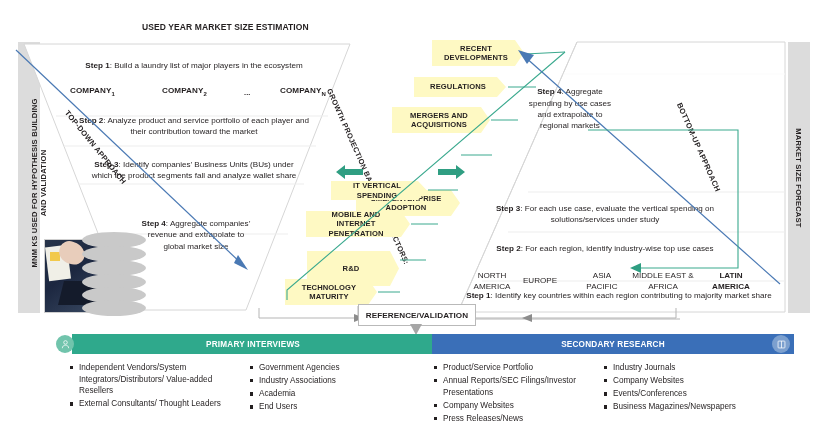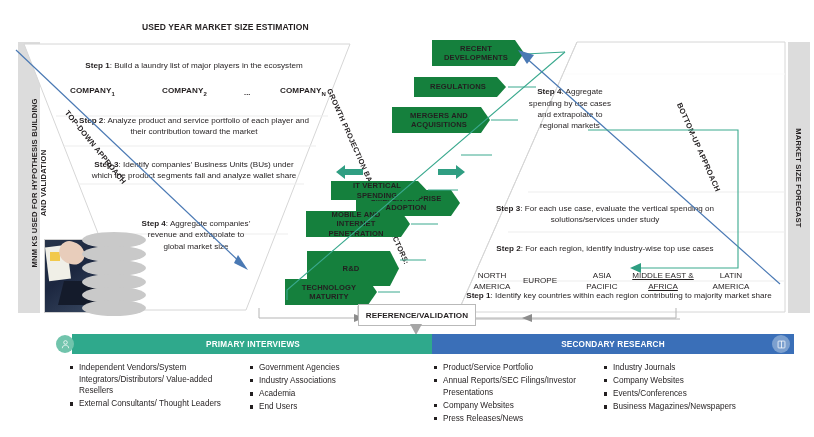--- a/index.html
+++ b/index.html
@@ -21,21 +21,21 @@
   .step{font-size:8.1px;line-height:11.4px;color:#231f20;}
   .step b{font-weight:700;}
   .company{font-size:8.1px;font-weight:700;letter-spacing:.1px;white-space:nowrap;}
   .company sub{font-size:6px;font-weight:700;}
 
   
   .approach{font-size:7.6px;font-weight:700;letter-spacing:.3px;
             color:#231f20;white-space:nowrap;}
 
   
-  .chev{background:#15803d;color:#231f20;font-size:7.6px;font-weight:700;
+  .chev{background:#fef9c3;color:#231f20;font-size:7.6px;font-weight:700;
         line-height:9.4px;letter-spacing:.1px;text-align:center;
         display:flex;align-items:center;justify-content:center;
         padding:0 10px 0 6px;box-sizing:border-box;}
   .chev.r{clip-path:polygon(0 0,calc(100% - 9px) 0,100% 50%,calc(100% - 9px) 100%,0 100%);}
 
   .growth-label{font-size:7.4px;font-weight:700;letter-spacing:.25px;
                 white-space:nowrap;color:#231f20;}
 
   
   .refbox{border:1px solid #b9b9b9;background:#fff;font-size:8.1px;font-weight:700;
@@ -223,22 +223,22 @@
   </div>
 
   <div class="abs ctr" style="left:494px;top:236px;width:222px;height:26px;">
     <div class="step" style="text-align:center;"><b>Step 2</b><span>: For each region, identify industry-wise top use cases</span></div>
   </div>
 
   <div class="abs" style="left:462px;top:268px;width:300px;height:26px;">
     <div class="abs ctr step" style="left:0;top:0;width:60px;height:26px;font-size:8.1px;">NORTH AMERICA</div>
     <div class="abs ctr step" style="left:52px;top:6px;width:52px;height:14px;font-size:8.1px;">EUROPE</div>
     <div class="abs ctr step" style="left:117px;top:0;width:46px;height:26px;font-size:8.1px;">ASIA PACIFIC</div>
-    <div class="abs ctr step" style="left:165px;top:0;width:72px;height:26px;font-size:8.1px;text-decoration:underline;">MIDDLE EAST &amp; AFRICA</div>
-    <div class="abs ctr step" style="left:242px;top:0;width:54px;height:26px;font-size:8.1px;">LATIN AMERICA</div>
+    <div class="abs ctr step" style="left:165px;top:0;width:72px;height:26px;font-size:8.1px;">MIDDLE EAST &amp; AFRICA</div>
+    <div class="abs ctr step" style="left:242px;top:0;width:54px;height:26px;font-size:8.1px;font-weight:bold;">LATIN AMERICA</div>
   </div>
 
   <div class="abs ctr" style="left:458px;top:282px;width:322px;height:28px;">
     <div class="step" style="text-align:center;"><b>Step 1</b><span>: Identify key countries within each region contributing to majority market share</span></div>
   </div>
 
   <div class="abs" style="left:634px;top:140px;width:130px;height:14px;
        transform:rotate(66deg);transform-origin:center;">
     <div class="ctr approach" style="width:130px;height:14px;">BOTTOM-UP APPROACH</div>
   </div>

